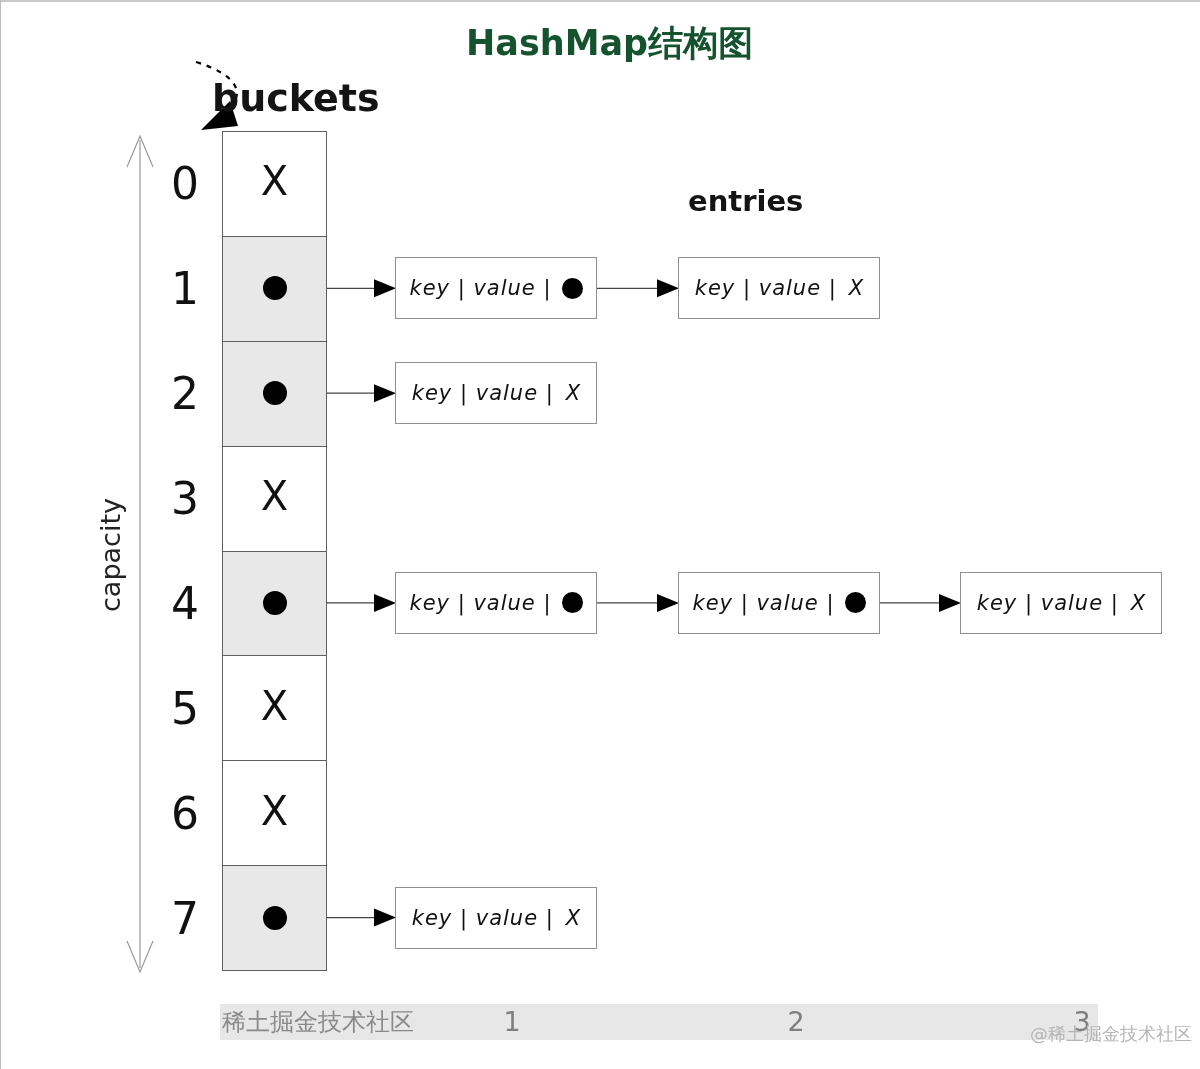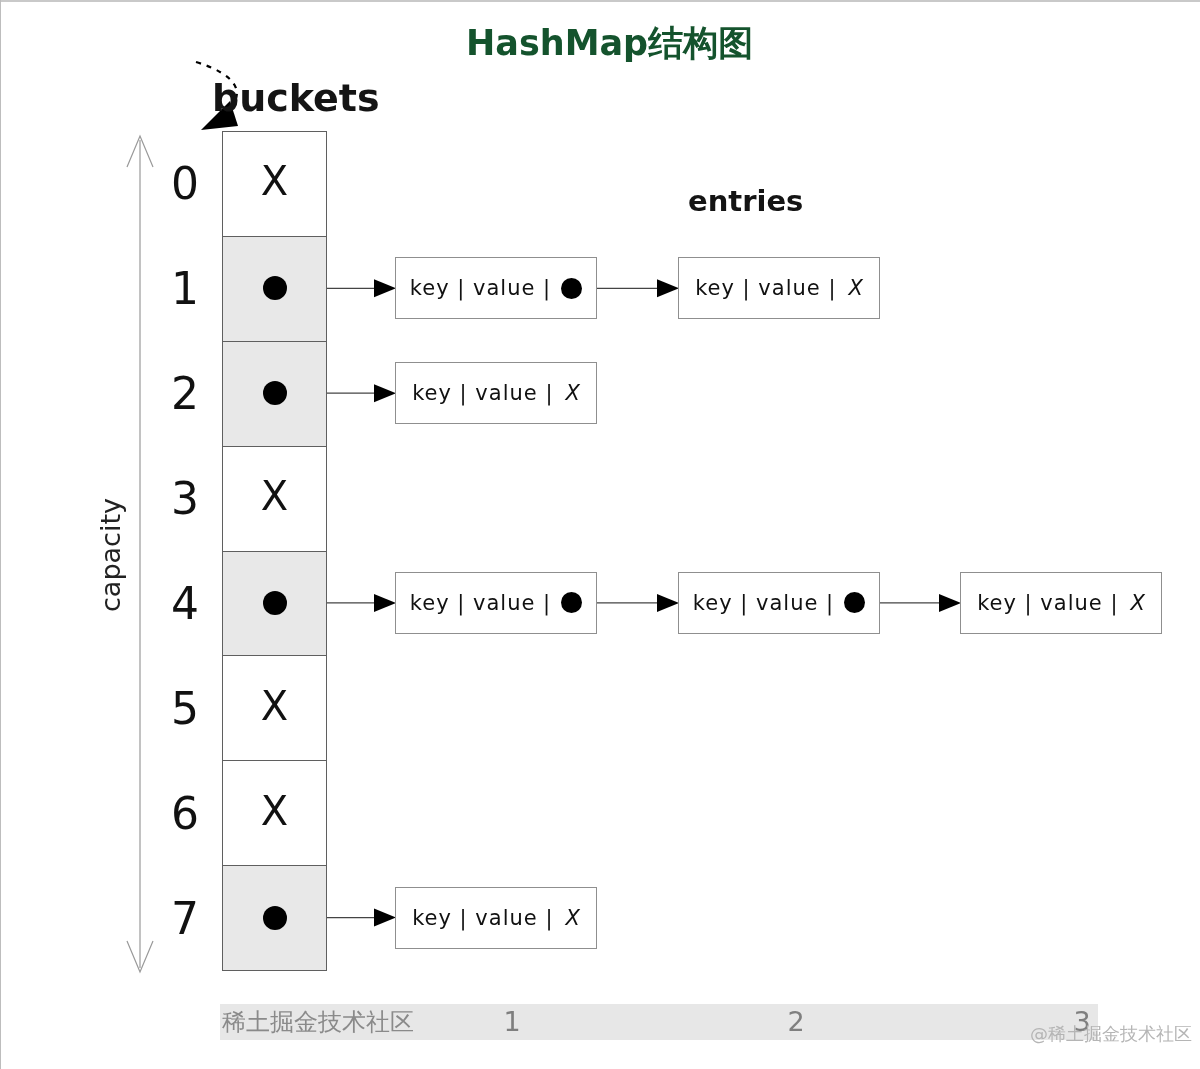--- a/index.html
+++ b/index.html
@@ -21,21 +21,21 @@
   .bucket-cell{position:absolute;box-sizing:border-box;border:1px solid #5f5f5f;width:105px;}
   .bucket-index{
     position:absolute;transform:translate(-50%,-50%);font-size:44px;color:#111;
   }
   .cell-x{position:absolute;transform:translate(-50%,-54%);font-size:40px;color:#111;}
   .dot{position:absolute;background:#000;border-radius:50%;transform:translate(-50%,-50%);}
   .entry-box{
     position:absolute;box-sizing:border-box;width:202px;height:62px;background:#fff;
     border:1px solid #8f8f8f;display:flex;align-items:center;justify-content:center;gap:10px;
   }
-  .entry-text{font-size:21px;color:#111;white-space:nowrap;letter-spacing:1px;}
+  .entry-text{font-style:italic;font-size:21px;color:#111;white-space:nowrap;letter-spacing:1px;}
   .entry-x{font-style:italic;font-size:21px;color:#111;padding-left:2px;}
   .entry-dot{width:21px;height:21px;background:#000;border-radius:50%;flex:0 0 auto;}
   .footer-strip{
     position:absolute;left:220px;top:1004px;width:878px;height:36px;background:#e7e7e7;
     display:flex;align-items:center;
   }
   .footer-label{font-size:24px;color:#8a8a8a;margin-left:2px;white-space:nowrap;}
   .footer-count{
     position:absolute;top:1004px;height:36px;line-height:36px;font-size:27px;color:#7f7f7f;
     transform:translateX(-50%);

